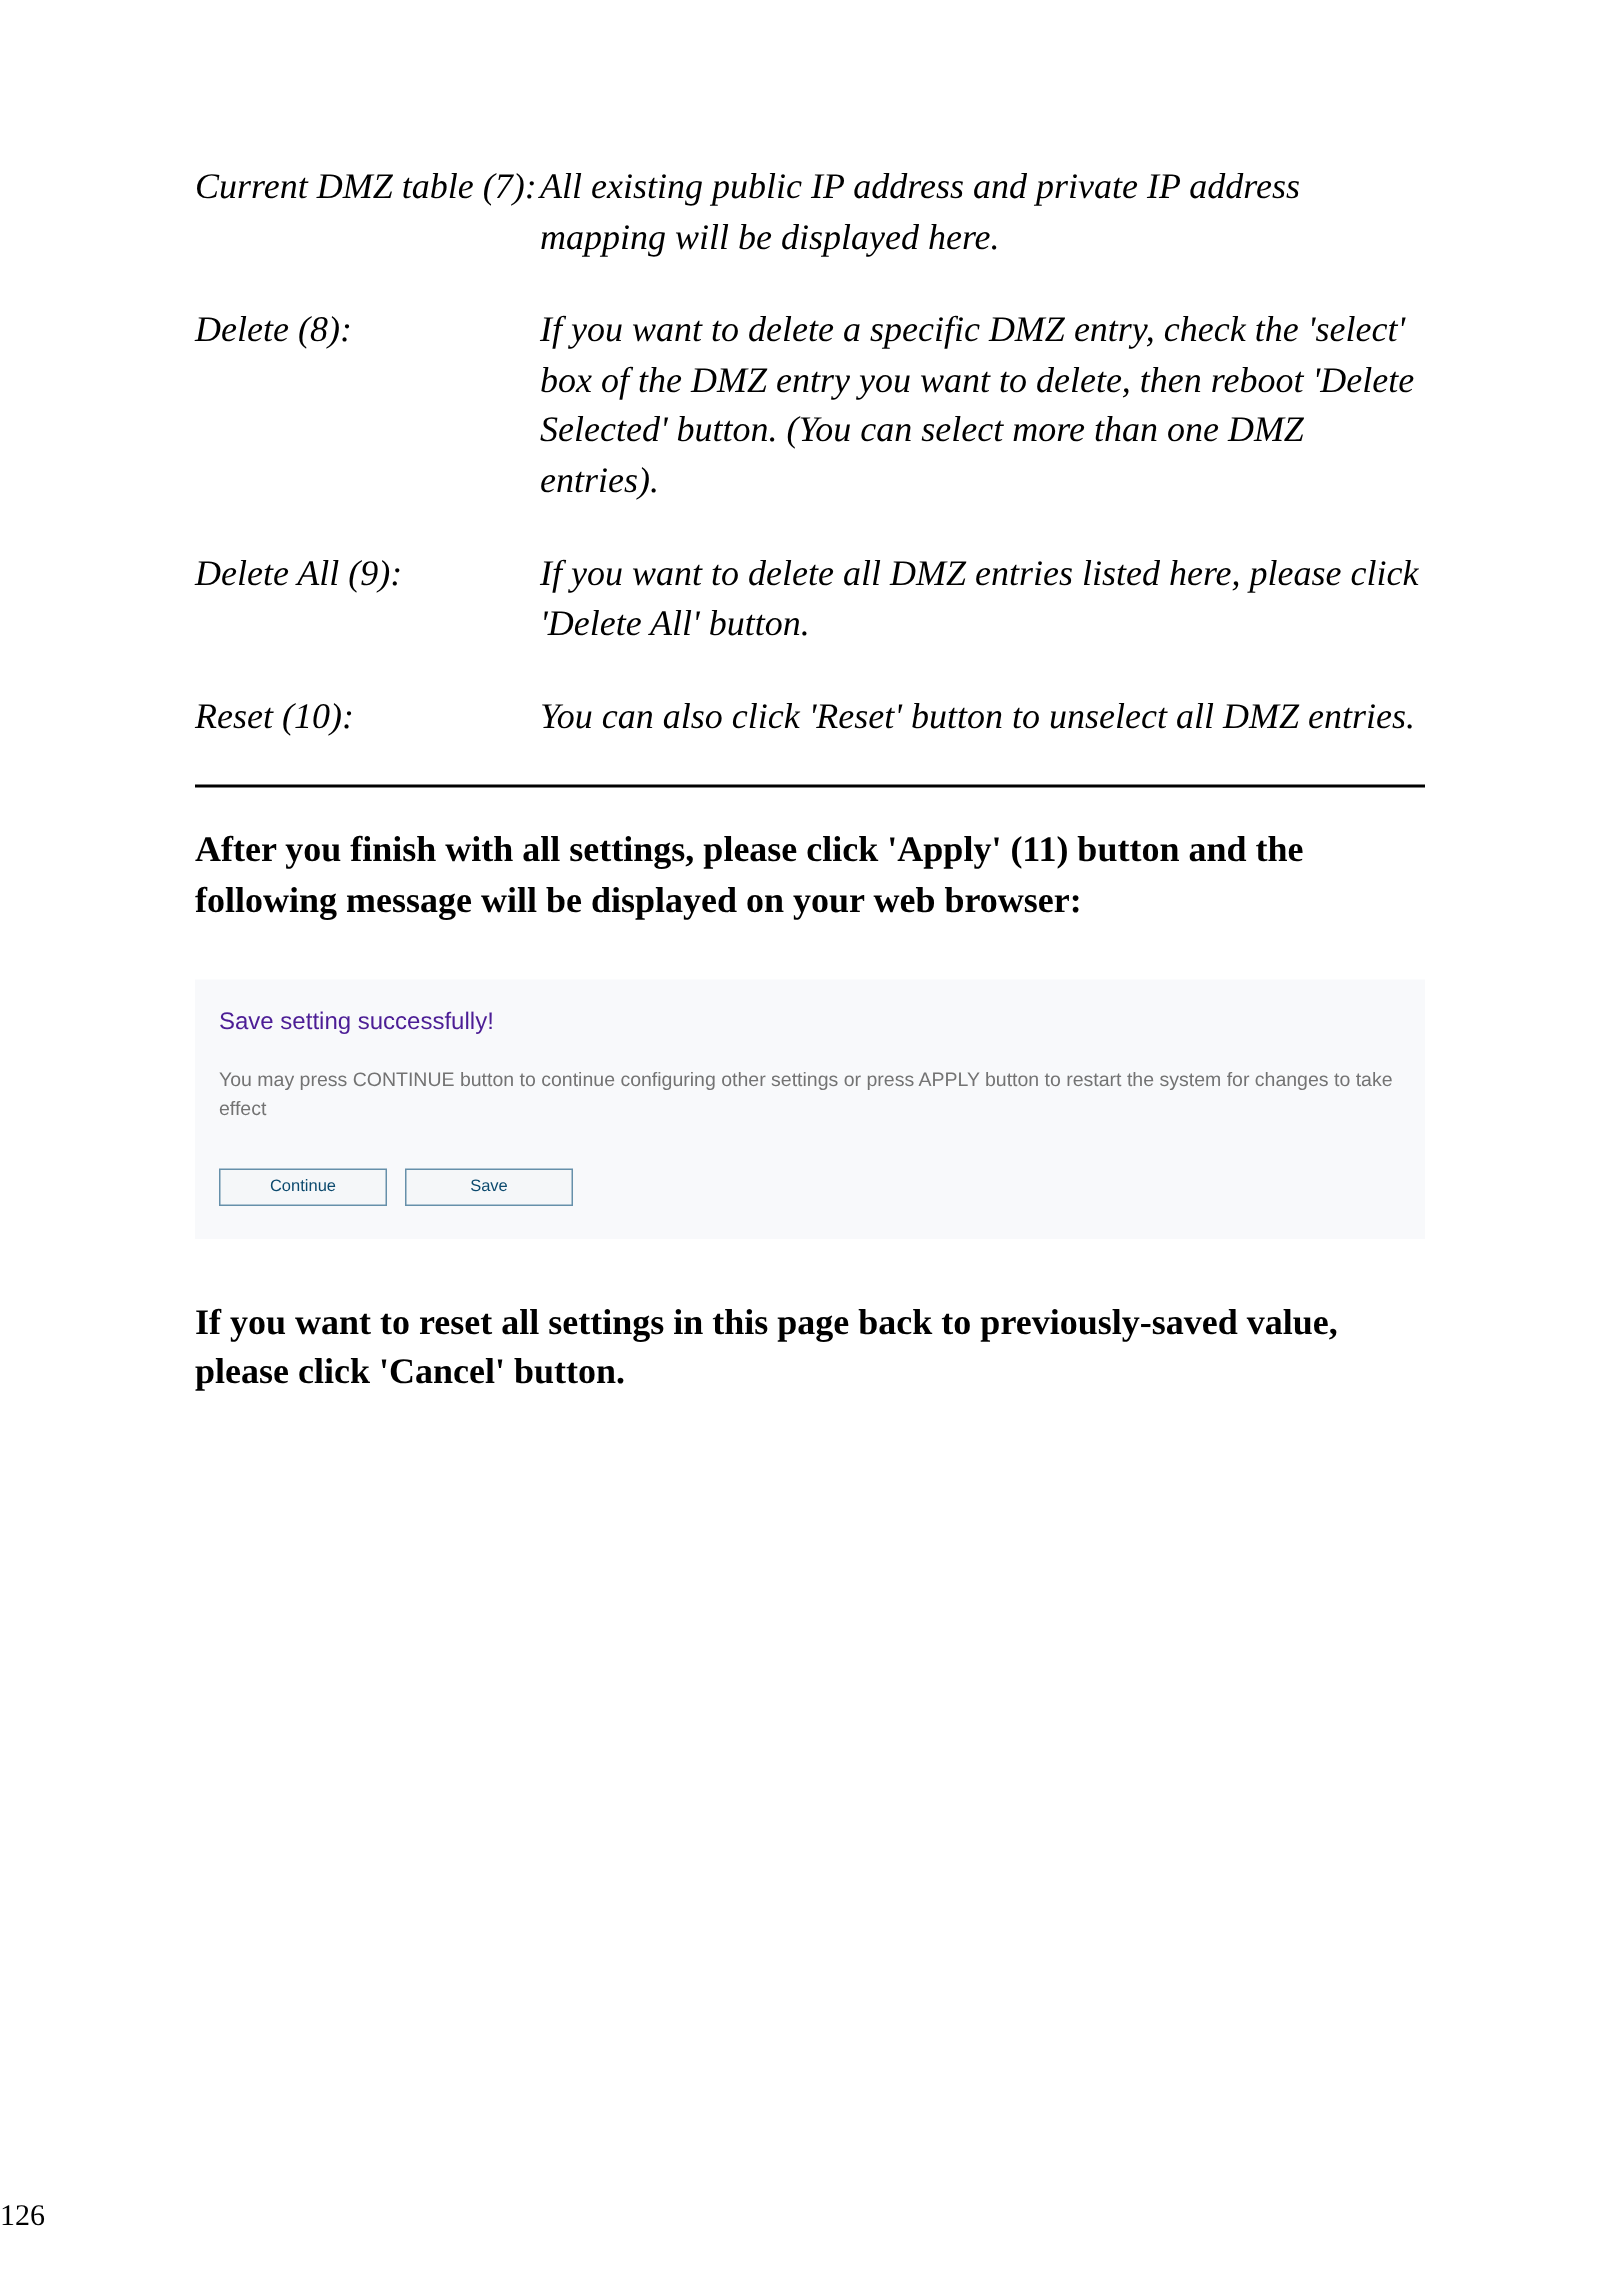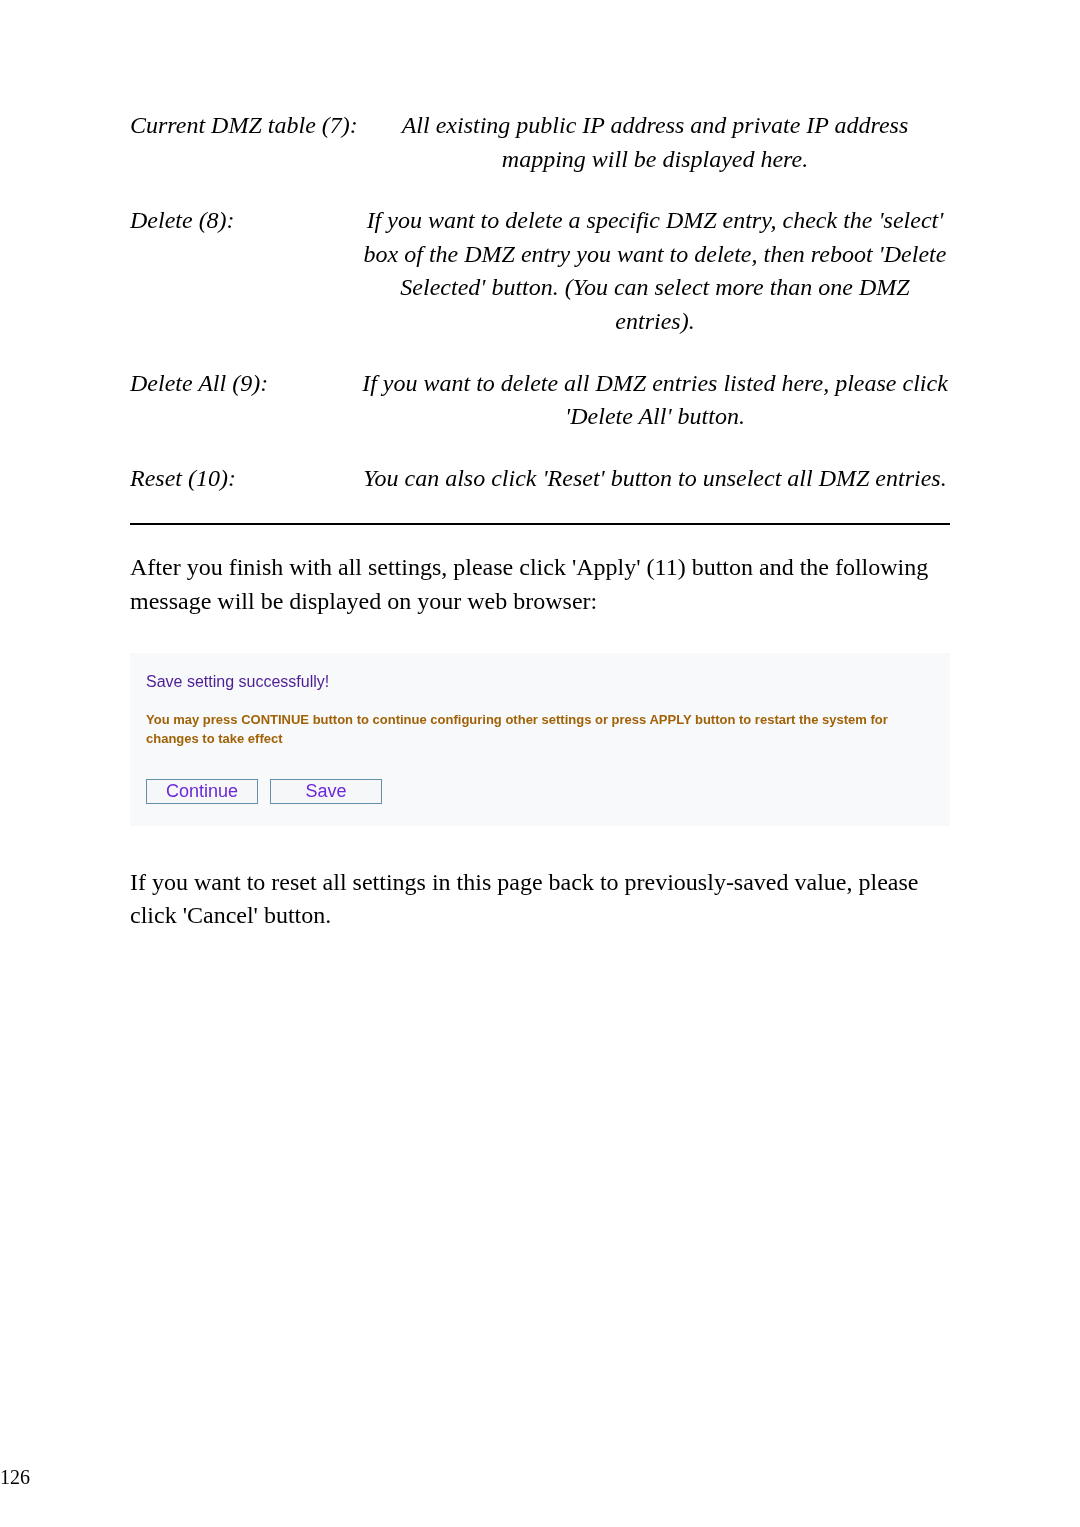--- a/index.html
+++ b/index.html
@@ -27,62 +27,61 @@
     align-items: flex-start;
     margin-bottom: 28px;
   }
   .def-term {
     flex: 0 0 230px;
     font-style: italic;
   }
   .def-desc {
     flex: 1;
     font-style: italic;
-    text-align: center;
   }
   .rule {
     border: none;
     border-top: 2px solid #000;
     margin: 0 0 26px 0;
   }
   .para {
     margin: 0 0 34px 0;
+    font-weight: bold;
   }
   .dialog {
     background: #f8f9fb;
     padding: 18px 16px 22px 16px;
     margin-bottom: 40px;
     font-family: Verdana, Geneva, sans-serif;
   }
   .dialog-title {
     color: #4c1d95;
     font-weight: normal;
     font-size: 16px;
     margin-bottom: 18px;
   }
   .dialog-msg {
-    color: #a16207;
+    color: #737373;
     font-size: 13px;
     line-height: 1.45;
     margin-bottom: 30px;
-    font-weight: bold;
   }
   .btn-row {
     display: flex;
     gap: 12px;
   }
   .btn {
     width: 112px;
     height: 25px;
     box-sizing: border-box;
     border: 1px solid #6690aa;
     background: #f5f7f9;
-    color: #6d28d9;
+    color: #0c4a6e;
     font-family: Verdana, Geneva, sans-serif;
-    font-size: 18px;
+    font-size: 11px;
     text-align: center;
     line-height: 23px;
     cursor: pointer;
   }
   .footer {
     position: absolute;
     bottom: 36px;
     left: 0;
     right: 0;
     text-align: left;

